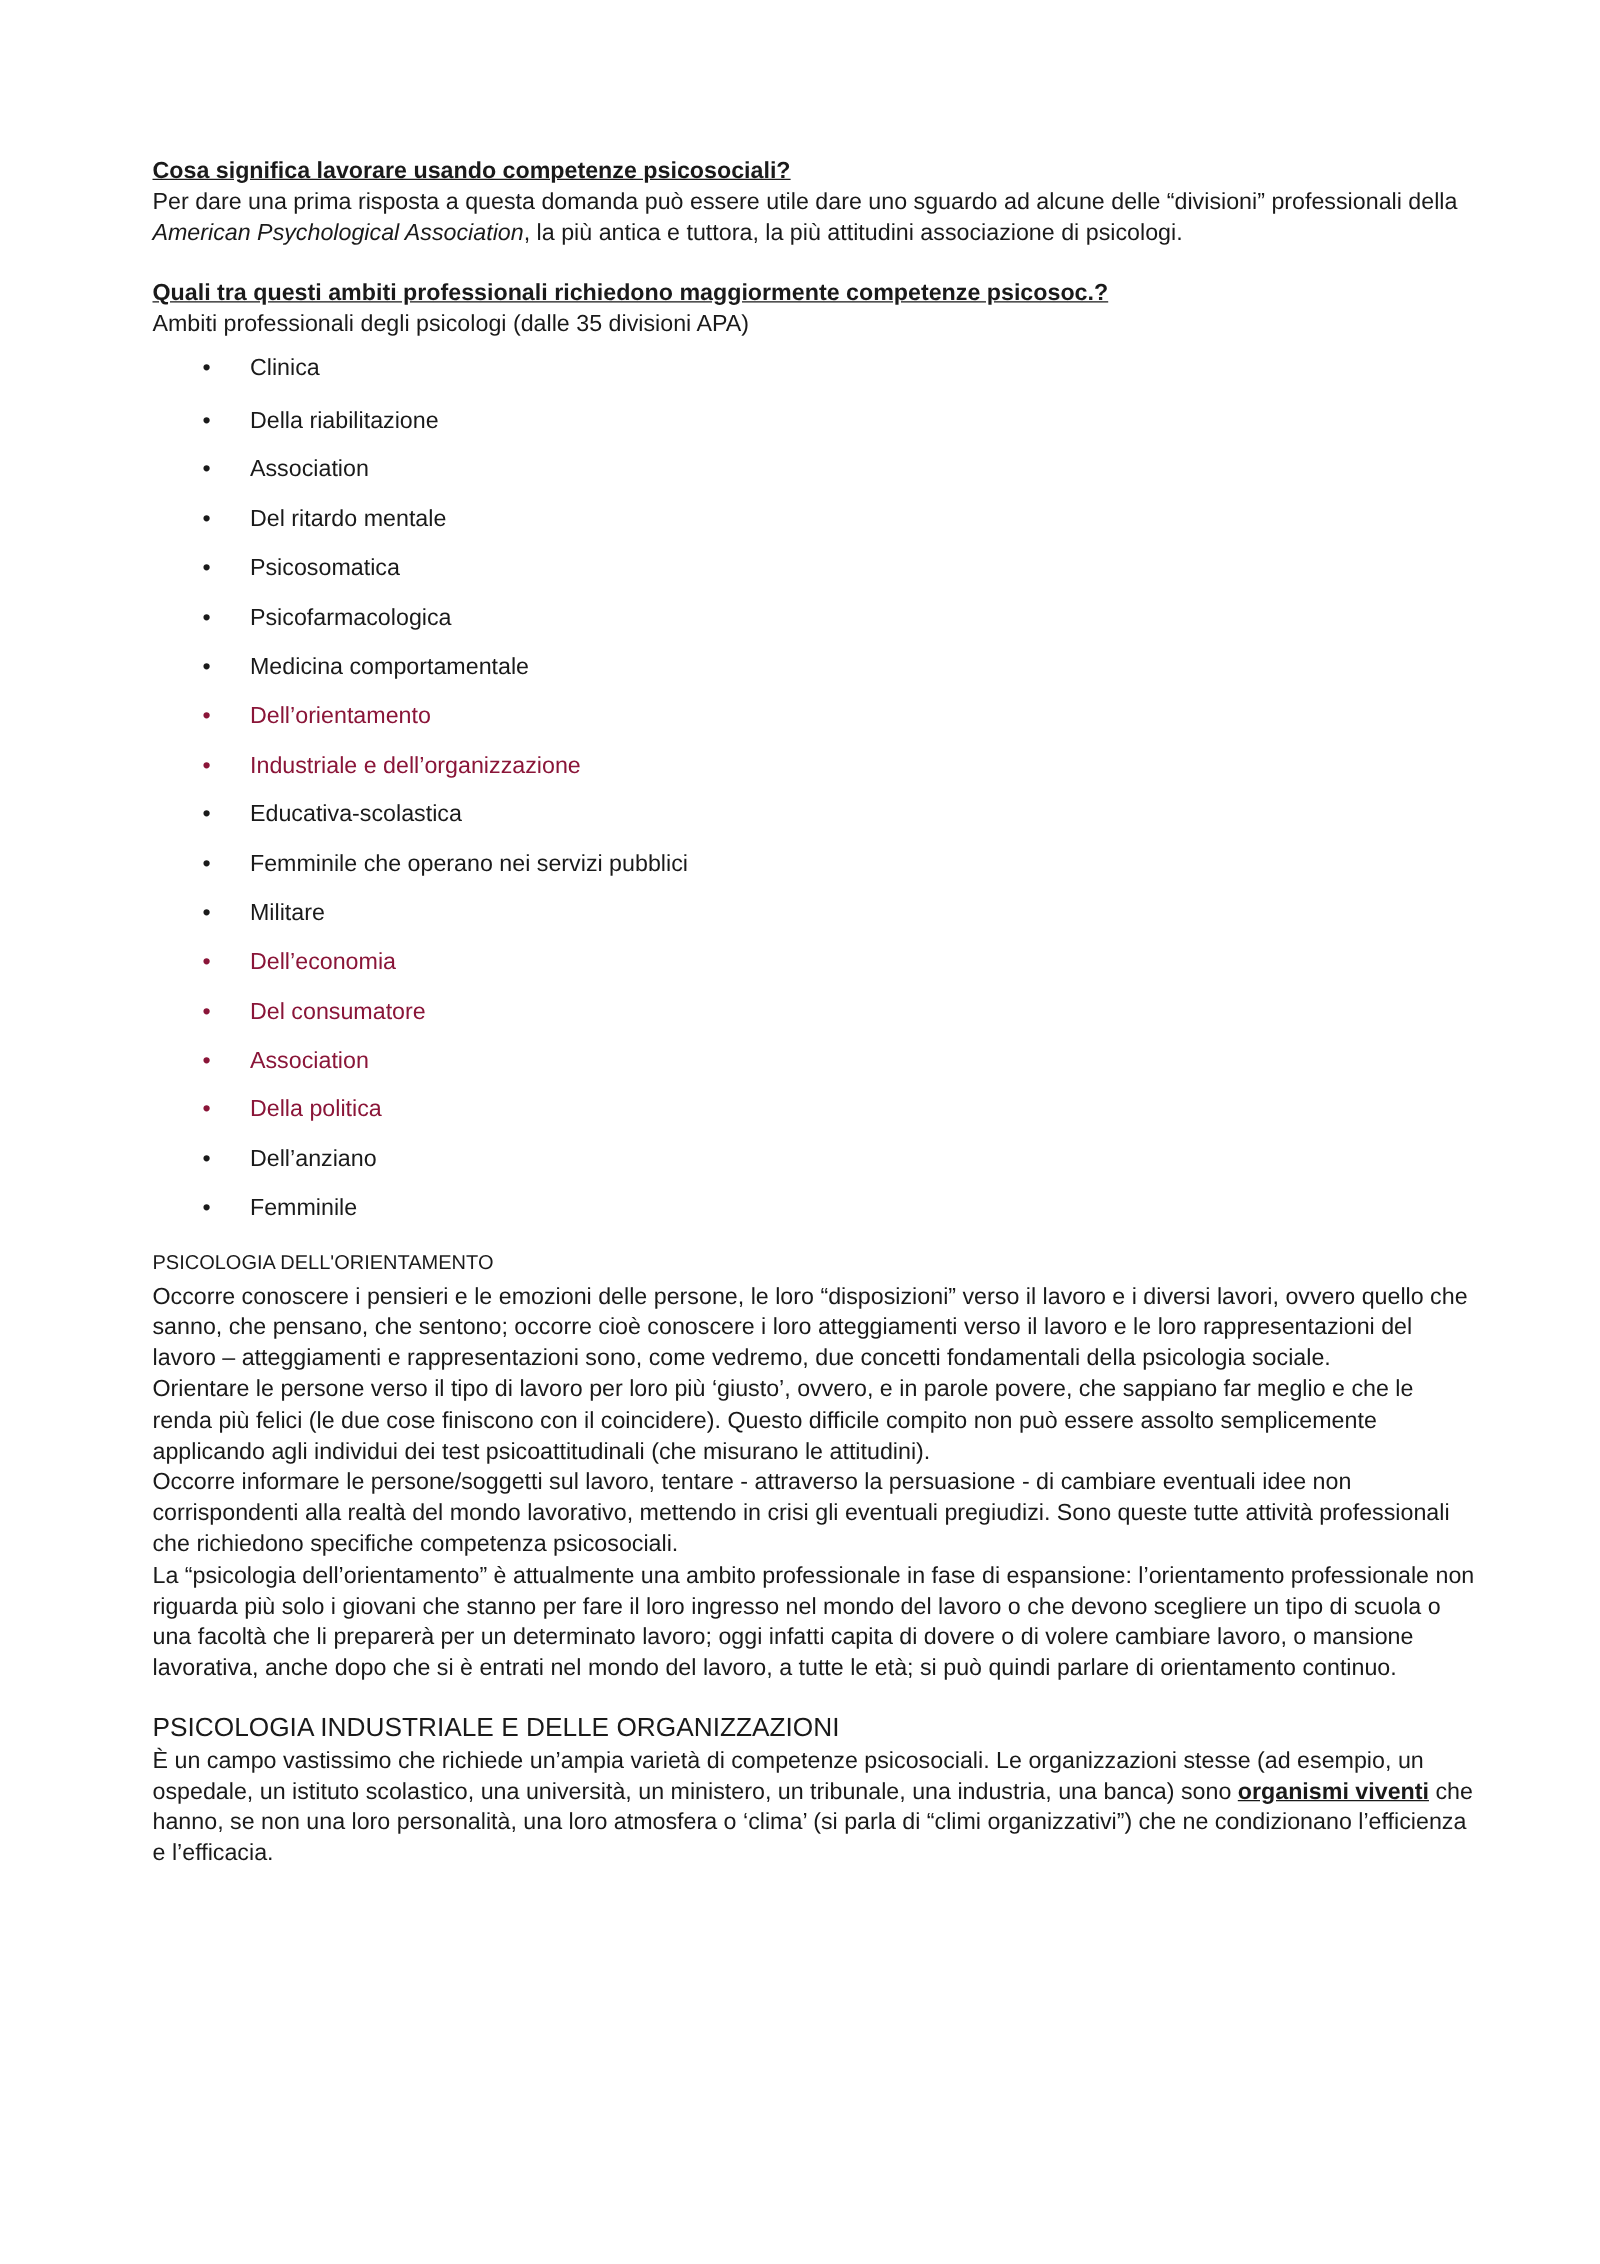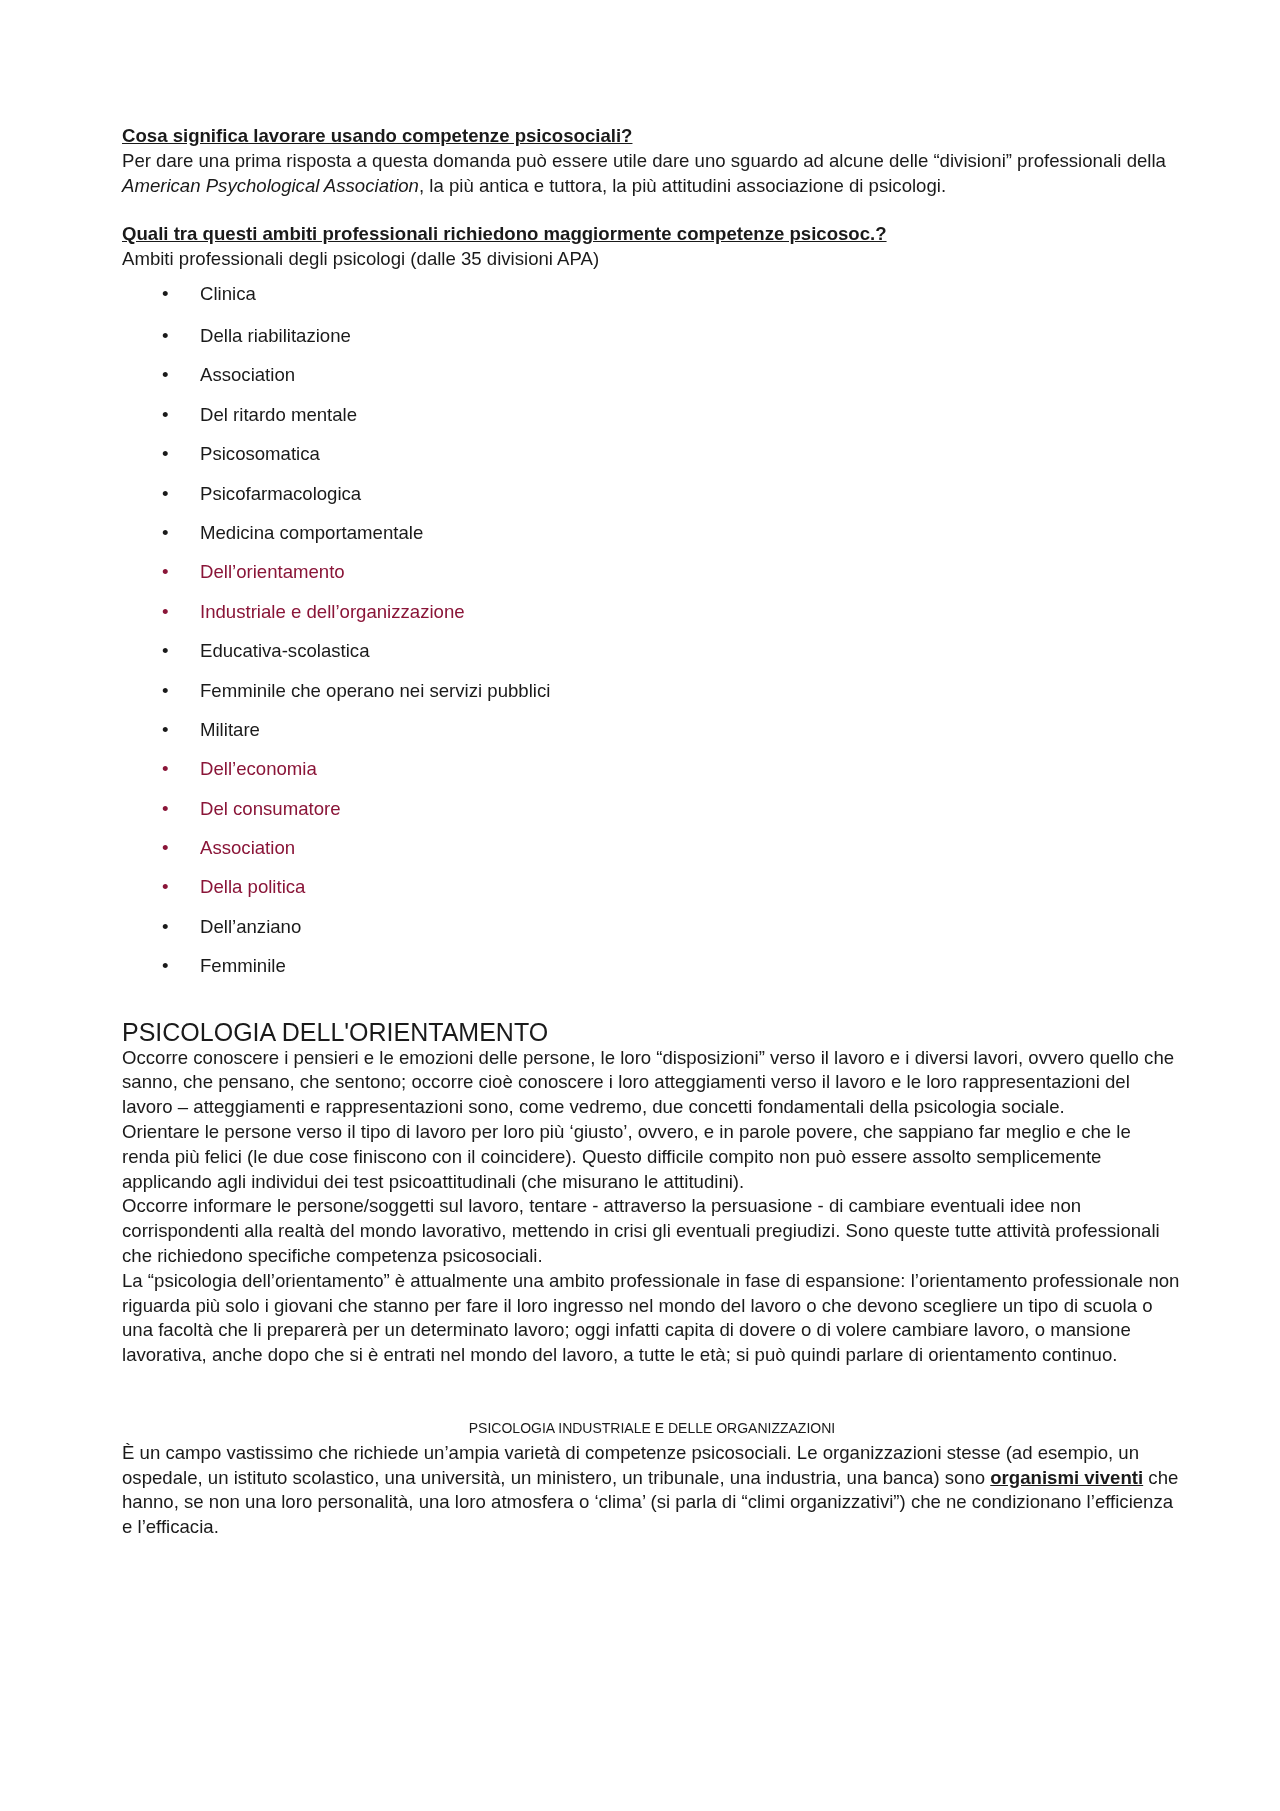--- a/index.html
+++ b/index.html
@@ -35,28 +35,27 @@
   }
   ul.list li:first-child { height: 42px; }
   ul.list li .bullet {
     position: absolute;
     left: 40px;
     top: 0;
   }
   ul.list li.hl { color: #8a1538; }
   .tight { line-height: 19px; margin-top: -8px; }
   .h1 {
-    font-size: 25px;
+    font-size: 16px;
     line-height: 28px;
-    margin-top: 24px;
+    margin-top: 3px;
   }
   .h2 {
-    font-size: 14px;
-    margin-top: 48px;
-    text-align: center;
+    font-size: 21px;
+    margin-top: 24px;
   }
 </style>
 </head>
 <body>
 
 <div class="page">
 
   <p class="p u">Cosa significa lavorare usando competenze psicosociali?</p>
   <p class="p"><span>Per dare una prima risposta a questa domanda può essere utile dare uno sguardo ad alcune delle “divisioni” professionali della </span><em>American Psychological Association</em><span>, la più antica e tuttora, la più attitudini associazione di psicologi.</span></p>
 

